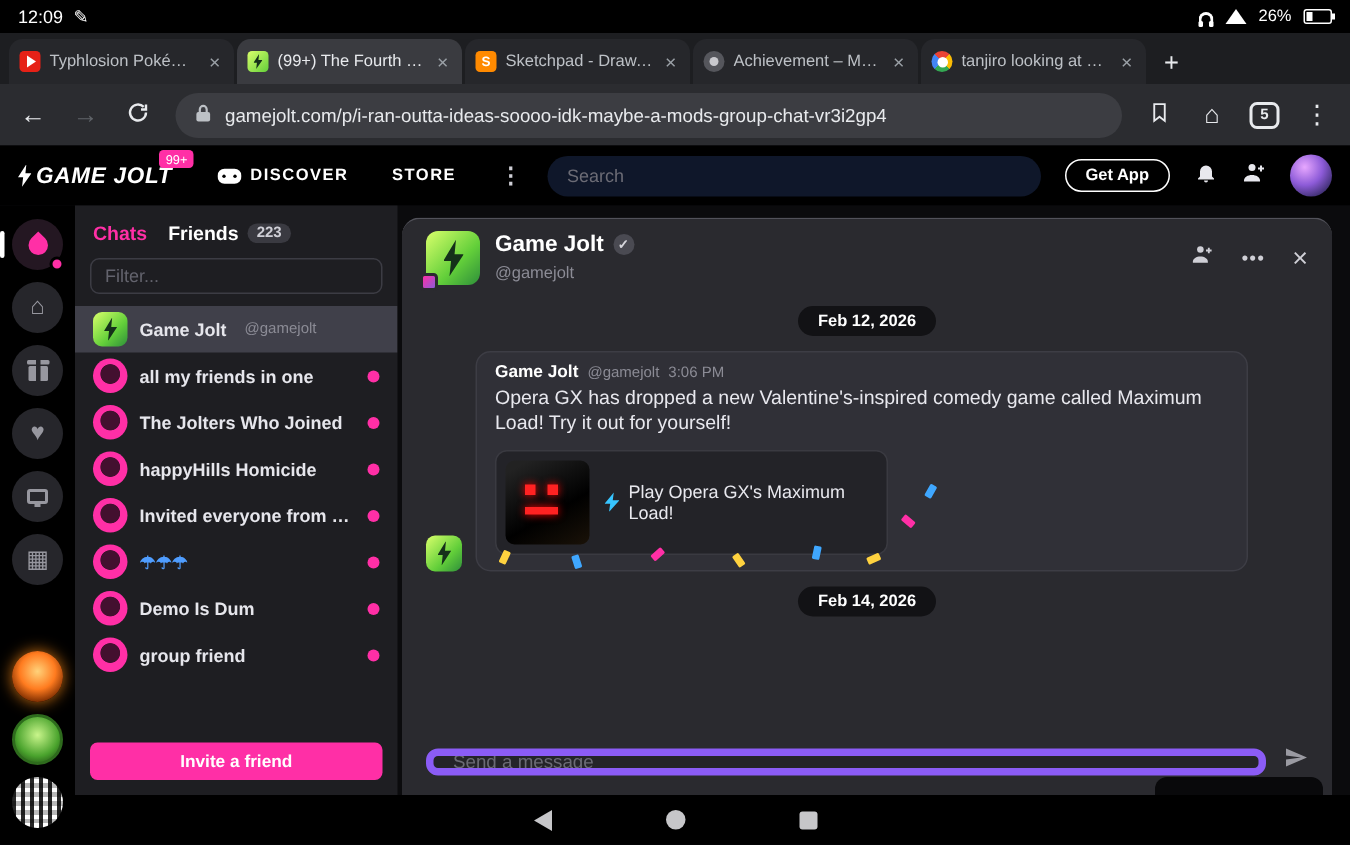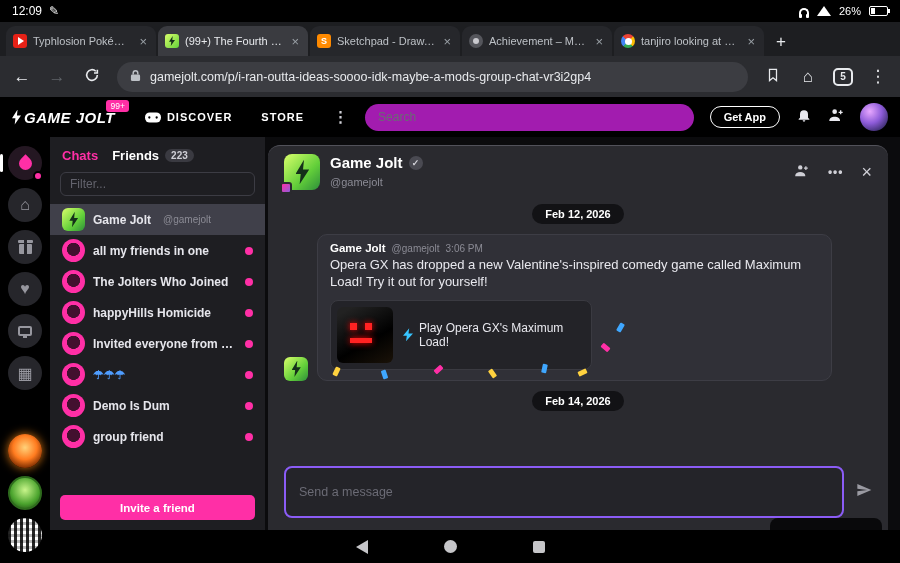--- a/index.html
+++ b/index.html
@@ -45,21 +45,21 @@
   .tabcount{width:20px;height:18px;border:2px solid #e8eaed;border-radius:5px;color:#e8eaed;font-size:10px;font-weight:bold;display:flex;align-items:center;justify-content:center}
 
   
   .gj-header{height:40px;background:#000;display:flex;align-items:center;padding:0 12px;gap:16px;flex:0 0 auto}
   .logo{position:relative;display:flex;align-items:center;gap:3px;color:#fff;font-weight:bold;font-style:italic;font-size:15px;letter-spacing:.5px;flex:0 0 auto}
   .bolt{display:inline-block;width:9px;height:15px;background:#fff;clip-path:polygon(62% 0,0 58%,38% 58%,30% 100%,100% 40%,55% 40%)}
   .badge99{position:absolute;top:-9px;right:-14px;background:#ff2fa6;color:#fff;font-size:8.5px;font-style:normal;padding:1px 4px;border-radius:3px;font-weight:normal;letter-spacing:0}
   .gj-nav{display:flex;gap:29px;align-items:center;color:#fff;font-size:11px;font-weight:bold;letter-spacing:1px;margin-left:14px}
   .gj-navitem{display:flex;align-items:center;gap:6px}
   .gj-dots{color:#cfcfd6;font-size:15px}
-  .gj-search{flex:1;max-width:372px;margin:0 auto;height:27px;background:#a21caf;border-radius:14px;display:flex;padding:0 13px;min-width:0}
+  .gj-search{flex:1;max-width:372px;margin:0 auto;height:27px;background:#0f172a;border-radius:14px;display:flex;padding:0 13px;min-width:0}
   .gj-search input{background:transparent;border:none;outline:none;color:#ddd;font-size:12px;width:100%}
   .gj-search input::placeholder{color:#6b6b75}
   .getapp{border:1px solid #fff;background:transparent;border-radius:14px;padding:4px 13px;color:#fff;font-size:11px;font-weight:bold}
   .hdr-user{width:28px;height:28px;border-radius:50%;background:radial-gradient(circle at 35% 30%,#e7a7ff,#8d5bd8 45%,#3c2e6e 80%);flex:0 0 auto}
 
   
   .gj-body{flex:1;display:flex;background:#0b0b0d;min-height:0;position:relative}
 
   
   .rail{width:50px;background:#000;display:flex;flex-direction:column;align-items:center;padding-top:9px;gap:8px;flex:0 0 auto}
@@ -124,21 +124,21 @@
   .msg-handle,.msg-time{color:#8b8b95;font-size:10px}
   .msg-text{color:#e8e8ee;font-size:13px;line-height:1.3}
   .embed{margin-top:9px;width:262px;background:#232328;border:1px solid #3a3a41;border-radius:8px;display:flex;align-items:center;gap:10px;padding:6px}
   .embed-thumb{width:56px;height:56px;border-radius:6px;background:linear-gradient(150deg,#222 10%,#000 60%,#1a1208);position:relative;flex:0 0 auto;overflow:hidden}
   .embed-thumb::before{content:"";position:absolute;left:13px;top:16px;width:7px;height:7px;background:#ff2222;box-shadow:15px 0 0 #ff2222,0 0 6px #f00,15px 0 6px #f00}
   .embed-thumb::after{content:"";position:absolute;left:13px;top:31px;width:22px;height:5px;background:#ff2222;box-shadow:0 0 6px #f00}
   .embed-label{color:#e8e8ee;font-size:12px;display:flex;gap:6px;align-items:center;min-width:0}
   .gx-icon{width:10px;height:13px;background:#37c5ff;clip-path:polygon(62% 0,0 58%,38% 58%,30% 100%,100% 40%,55% 40%);flex:0 0 auto}
   .confetti{position:absolute;width:5px;height:9px;border-radius:1px}
   .composer{padding:6px 16px 12px;display:flex;align-items:center;gap:12px;flex:0 0 auto}
-  .composer input{flex:1;height:52px;background:#242429;border:2px solid #8b5cf6;border-radius:8px;color:#ddd;font-size:12.5px;padding:0 13px;outline:none}
+  .composer input{flex:1;height:18px;background:#242429;border:5px solid #8b5cf6;border-radius:8px;color:#ddd;font-size:12.5px;padding:0 13px;outline:none}
   .composer input::placeholder{color:#6b6b75}
   .bottom-pill{position:absolute;right:6px;bottom:0;width:112px;height:12px;background:#09090b;border-radius:8px 8px 0 0}
 
   
   .navbar{height:33px;background:#000;display:flex;align-items:center;justify-content:center;gap:76px;flex:0 0 auto}
   .nav-back{width:0;height:0;border-top:7px solid transparent;border-bottom:7px solid transparent;border-right:12px solid #c6c6c9}
   .nav-home{width:13px;height:13px;border-radius:50%;background:#c6c6c9}
   .nav-recents{width:12px;height:12px;background:#c6c6c9;border-radius:2px}
 </style>
 </head>

